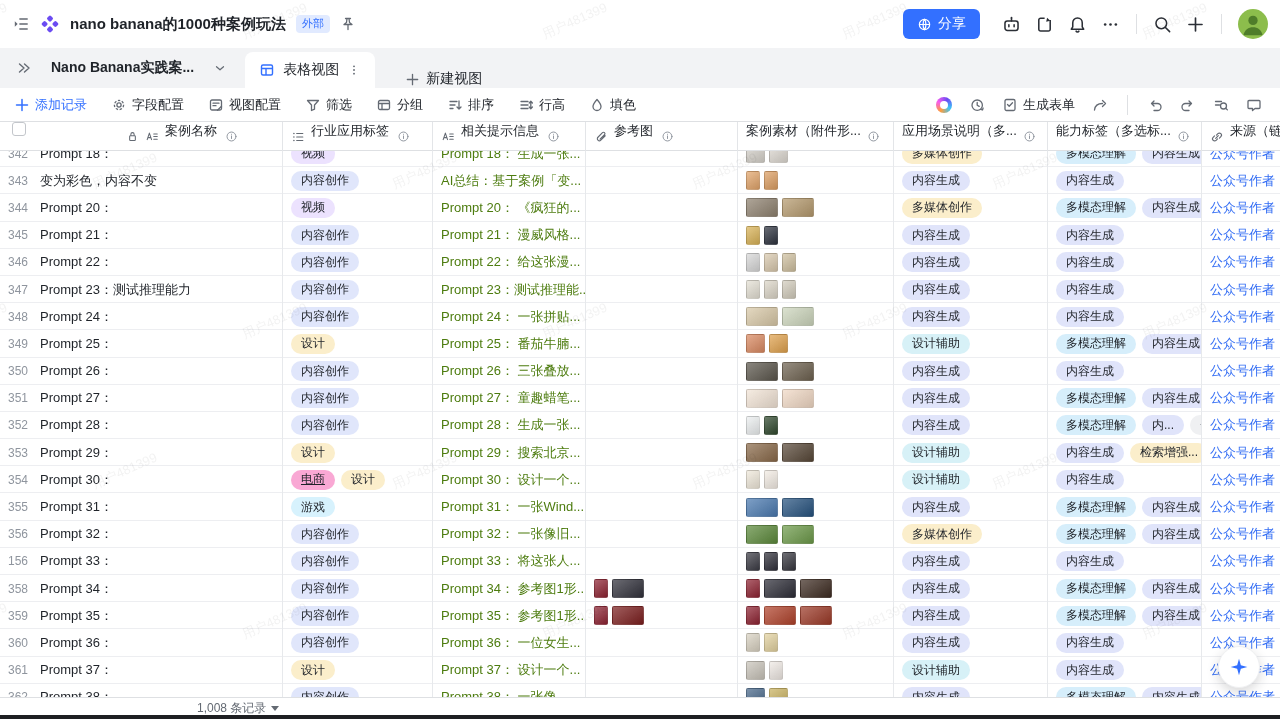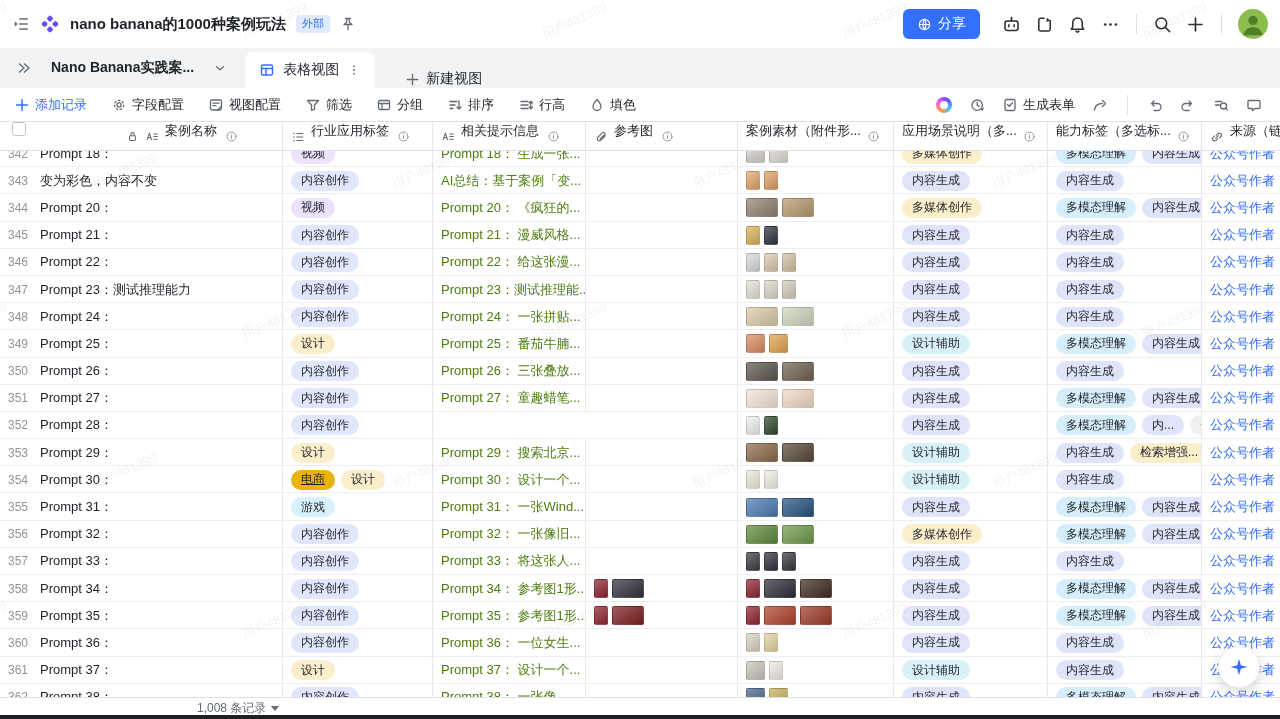--- a/index.html
+++ b/index.html
@@ -686,20 +686,23 @@
       </div>
     </div>
     <div class="trow">
       <div class="cell c0">
         <span class="rnum">352</span>
         <span class="rname">Prompt 28：</span>
       </div>
       <div class="cell c1">
         <span class="pill" style="background: rgb(224, 230, 251);">内容创作</span>
       </div>
+      <div class="cell c2">
+        <span class="ptext">Prompt 28： 生成一张...</span>
+      </div>
       <div class="cell c3"></div>
       <div class="cell c4">
         <span class="thumb t-p" style="background-color: rgb(236, 239, 240);"></span>
         <span class="thumb t-p" style="background-color: rgb(49, 73, 47);"></span>
       </div>
       <div class="cell c5">
         <span class="pill" style="background: rgb(224, 228, 250);">内容生成</span>
       </div>
       <div class="cell c6">
         <span class="pill" style="background: rgb(214, 238, 251);">多模态理解</span>
@@ -736,21 +739,21 @@
       <div class="cell c7" style="border-right: none;">
         <span class="srclink">公众号作者</span>
       </div>
     </div>
     <div class="trow">
       <div class="cell c0">
         <span class="rnum">354</span>
         <span class="rname">Prompt 30：</span>
       </div>
       <div class="cell c1">
-        <span class="pill" style="background: #eab308; text-decoration: underline;">电商</span>
+        <span class="pill" style="background: #f9a8d4; text-decoration: underline;">电商</span>
         <span class="pill" style="background: rgb(251, 238, 203);">设计</span>
       </div>
       <div class="cell c2">
         <span class="ptext">Prompt 30： 设计一个...</span>
       </div>
       <div class="cell c3"></div>
       <div class="cell c4">
         <span class="thumb t-p" style="background-color: rgb(239, 232, 218);"></span>
         <span class="thumb t-p" style="background-color: rgb(243, 236, 228);"></span>
       </div>
@@ -813,21 +816,21 @@
       <div class="cell c6">
         <span class="pill" style="background: rgb(214, 238, 251);">多模态理解</span>
         <span class="pill" style="background: rgb(224, 228, 250);">内容生成</span>
       </div>
       <div class="cell c7" style="border-right: none;">
         <span class="srclink">公众号作者</span>
       </div>
     </div>
     <div class="trow">
       <div class="cell c0">
-        <span class="rnum">357</span>
+        <span class="rnum">156</span>
         <span class="rname">Prompt 33：</span>
       </div>
       <div class="cell c1">
         <span class="pill" style="background: rgb(224, 230, 251);">内容创作</span>
       </div>
       <div class="cell c2">
         <span class="ptext">Prompt 33： 将这张人...</span>
       </div>
       <div class="cell c3"></div>
       <div class="cell c4">

